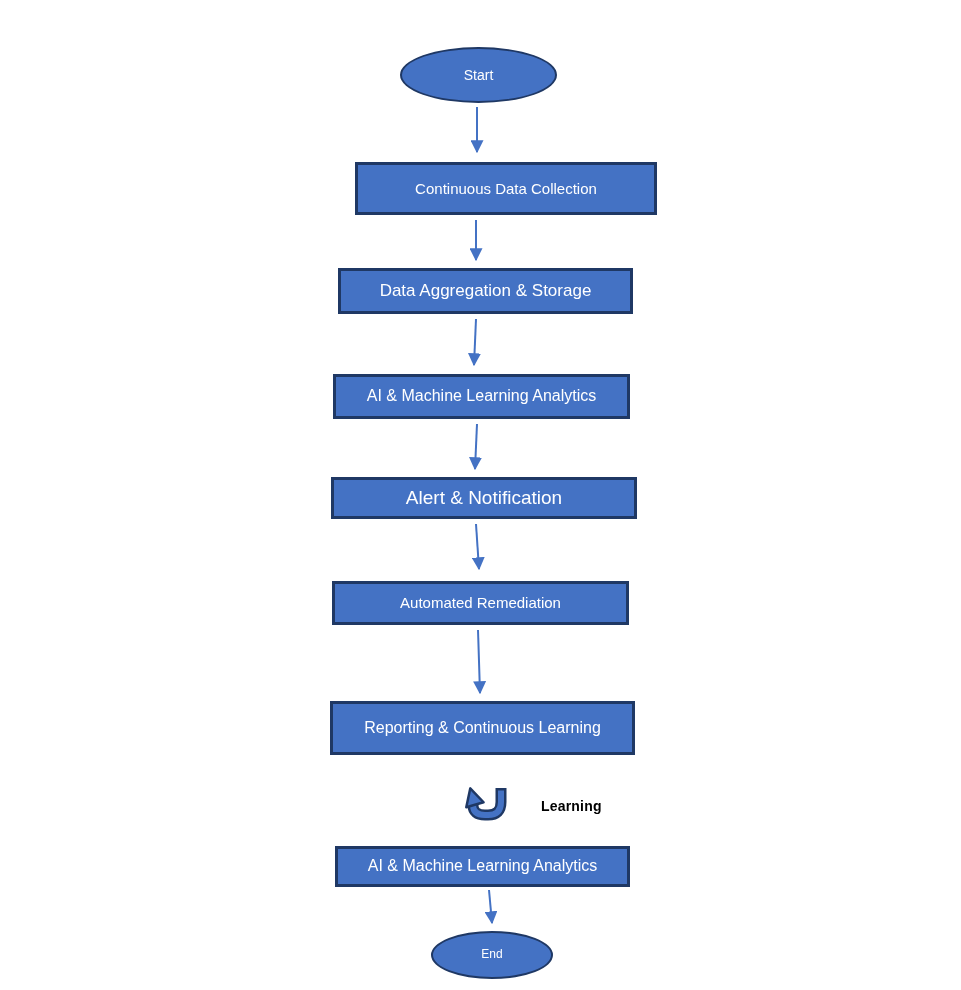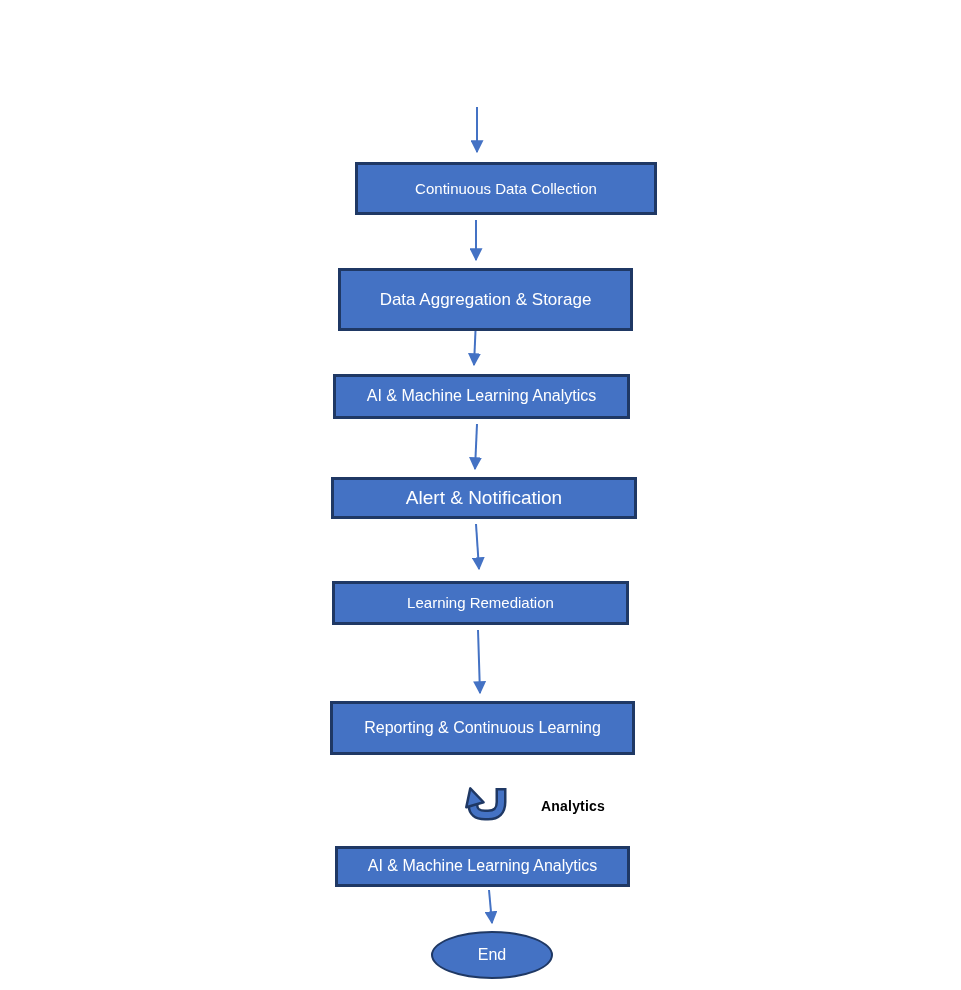--- a/index.html
+++ b/index.html
@@ -40,27 +40,27 @@
     justify-content: center;
     text-align: center;
     line-height: 1.15;
   }
   .ellipse {
     border-radius: 50%;
     border-width: 2px;
   }
   .start { left: 400px; top: 47px;  width: 157px; height: 56px; font-size: 14px; }
   .s0    { left: 355px; top: 162px; width: 302px; height: 53px; font-size: 15px; }
-  .s1    { left: 338px; top: 268px; width: 295px; height: 63px; font-size: 17px; }
+  .s1    { left: 338px; top: 268px; width: 295px; height: 46px; font-size: 17px; }
   .s2    { left: 333px; top: 374px; width: 297px; height: 45px; font-size: 16px; }
   .s3    { left: 331px; top: 477px; width: 306px; height: 42px; font-size: 19px; }
   .s4    { left: 332px; top: 581px; width: 297px; height: 44px; font-size: 15px; }
   .s5    { left: 330px; top: 701px; width: 305px; height: 54px; font-size: 16px; }
   .s6    { left: 335px; top: 846px; width: 295px; height: 41px; font-size: 16px; }
-  .endn  { left: 431px; top: 931px; width: 122px; height: 48px; font-size: 16px; }
+  .endn  { left: 431px; top: 931px; width: 122px; height: 48px; font-size: 12px; }
   .feedback-icon {
     position: absolute;
     left: 458px; top: 784px;
     width: 56px; height: 42px;
   }
   .fb-outline { stroke: var(--node-border, #1F3864); stroke-width: 11; fill: none; stroke-linejoin: round; }
   .fb-inner   { stroke: var(--node-fill, #4472C4);  stroke-width: 6;  fill: none; stroke-linejoin: round; }
   .fb-head    { fill: var(--node-fill, #4472C4); stroke: var(--node-border, #1F3864); stroke-width: 2.5; stroke-linejoin: round; }
   .feedback-label {
     position: absolute;
@@ -84,32 +84,33 @@
     </defs>
     <line class="arrow-line" x1="477" y1="107" x2="477" y2="152" marker-end="url(#ah)"></line>
     <line class="arrow-line" x1="476" y1="220" x2="476" y2="260" marker-end="url(#ah)"></line>
     <line class="arrow-line" x1="476" y1="319" x2="474" y2="365" marker-end="url(#ah)"></line>
     <line class="arrow-line" x1="477" y1="424" x2="475" y2="469" marker-end="url(#ah)"></line>
     <line class="arrow-line" x1="476" y1="524" x2="479" y2="569" marker-end="url(#ah)"></line>
     <line class="arrow-line" x1="478" y1="630" x2="480" y2="693" marker-end="url(#ah)"></line>
     <line class="arrow-line" x1="489" y1="890" x2="492" y2="923" marker-end="url(#ah)"></line>
   </svg>
 
+  <div class="node ellipse start">Start</div>
 
   <div class="node s0">Continuous Data Collection</div>
   <div class="node s1">Data Aggregation &amp; Storage</div>
   <div class="node s2">AI &amp; Machine Learning Analytics</div>
   <div class="node s3">Alert &amp; Notification</div>
-  <div class="node s4">Learning Remediation</div>
+  <div class="node s4">Automated Remediation</div>
   <div class="node s5">Reporting &amp; Continuous Learning</div>
 
   <svg class="feedback-icon" viewBox="0 0 56 40">
     <path class="fb-outline" d="M 43 3 L 43 17 Q 43 30 30 30 L 27 30 Q 15 30 15 20 L 15 17"></path>
     <path class="fb-inner" d="M 43 5.5 L 43 17 Q 43 30 30 30 L 27 30 Q 15 30 15 20 L 15 16"></path>
     <polygon class="fb-head" points="6,20 24,20 15,3" transform="rotate(-16 15 13)"></polygon>
   </svg>
-  <div class="feedback-label">Analytics</div>
+  <div class="feedback-label">Learning</div>
 
   <div class="node s6">AI &amp; Machine Learning Analytics</div>
 
   <div class="node ellipse endn">End</div>
 
 </div>
 
 </body></html>

